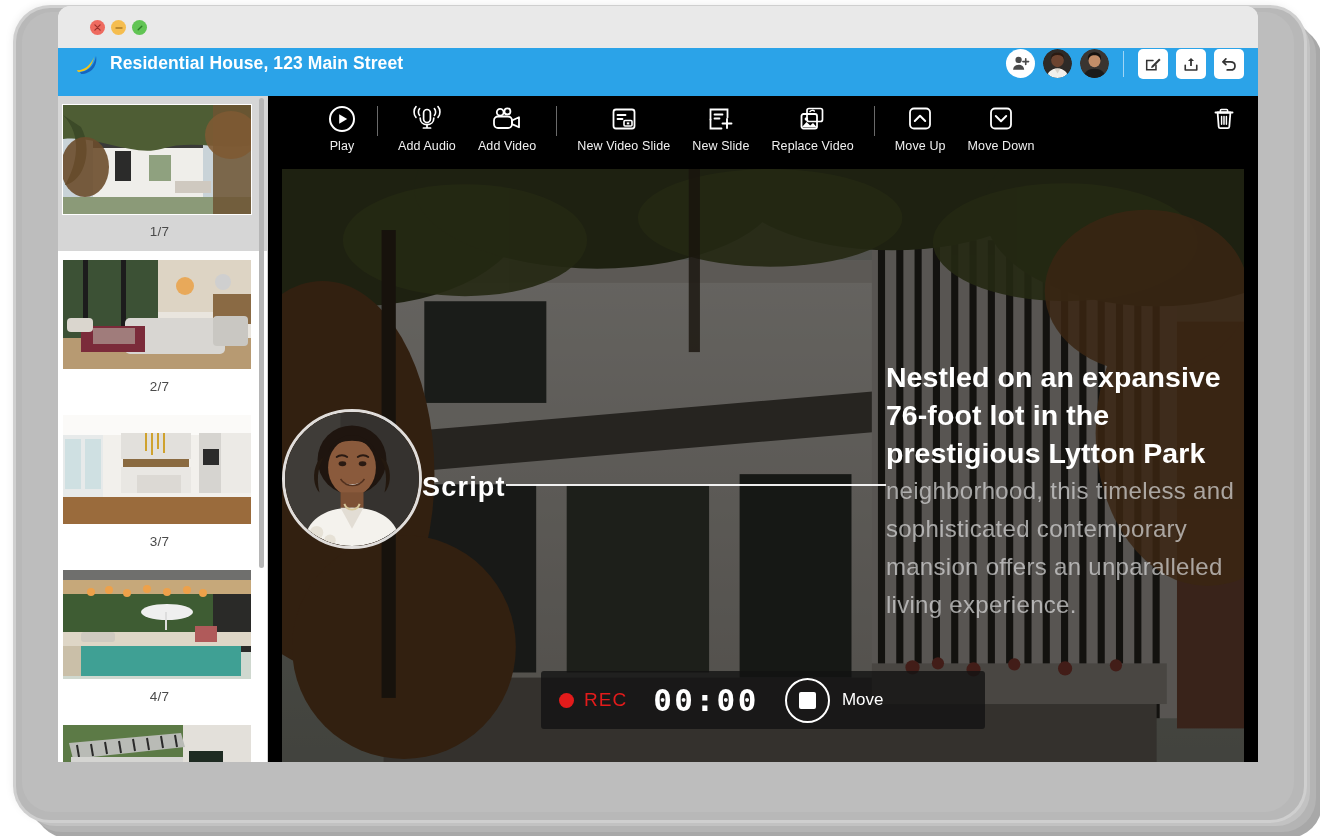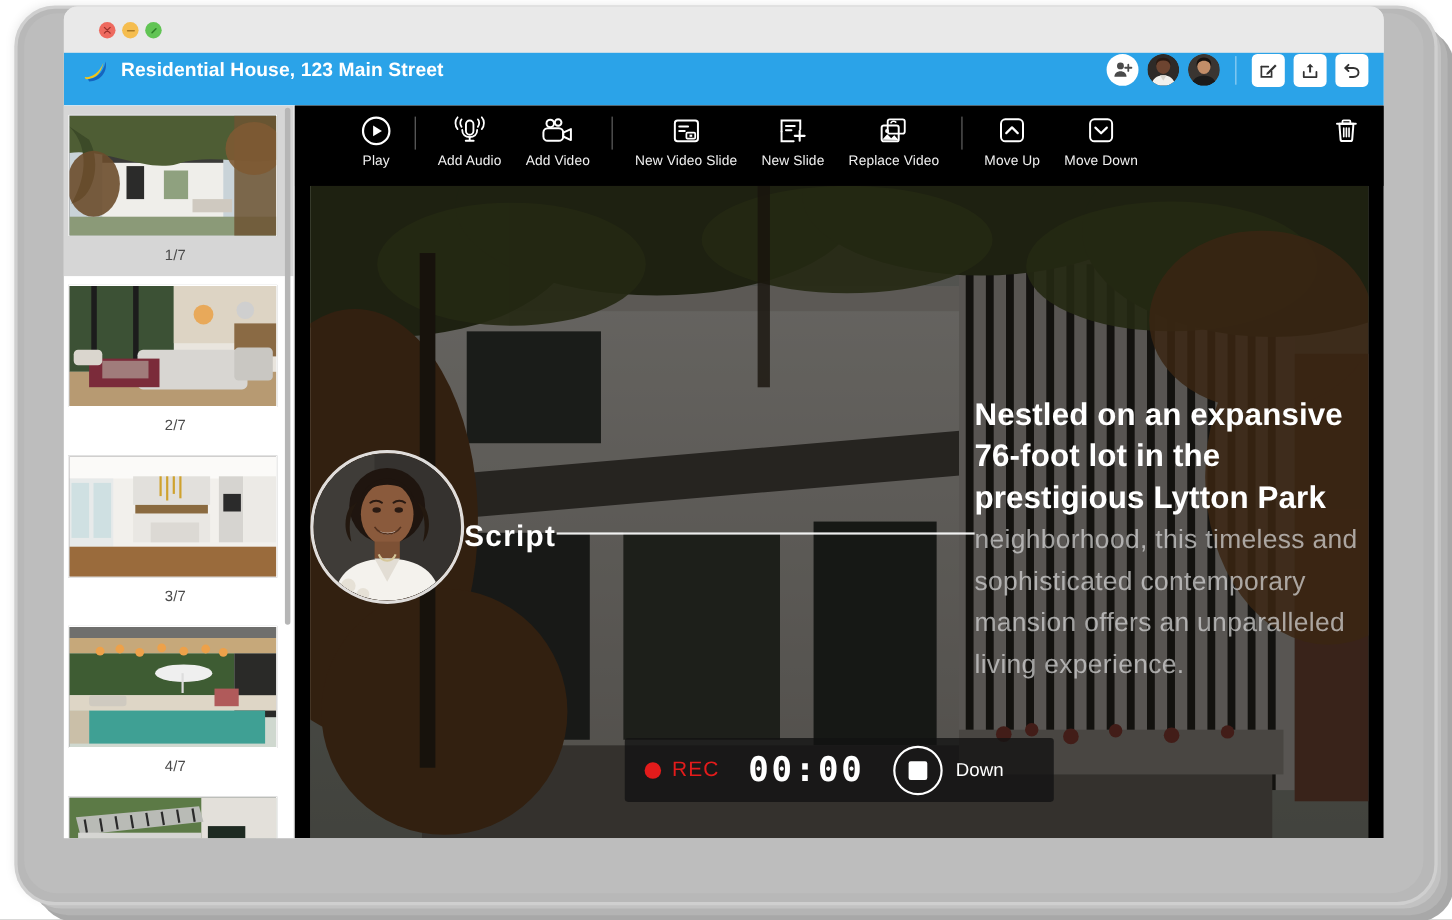--- a/index.html
+++ b/index.html
@@ -263,21 +263,21 @@
     line-height: 38px;
     letter-spacing: 0.3px;
   }
 
   
   #rec-bar {
     position: absolute;
     left: 50%; transform: translateX(-50%);
     bottom: 33px;
     height: 58px;
-    width: 390px;
+    width: 444px;
     background: rgba(18,18,18,0.78);
     border-radius: 3px;
     display: flex;
     align-items: center;
     padding: 0 18px;
   }
   #rec-dot {
     width: 15px; height: 15px; border-radius: 50%;
     background: #e31b1b; flex: 0 0 15px;
   }
@@ -794,19 +794,19 @@
           </div>
         </div>
 
         <div id="rec-bar">
           <span id="rec-dot"></span>
           <span id="rec-label">REC</span>
           <span id="rec-timer">00:00</span>
           <span id="stop-btn">
             <span id="stop-square"></span>
           </span>
-          <span id="stop-label">Down</span>
+          <span id="stop-label">Move</span>
         </div>
 
       </div>
     </div>
   </div>
 </div>
 
 </body></html>

